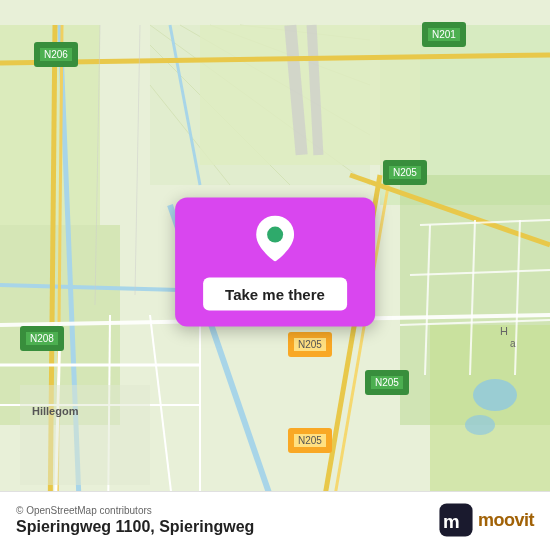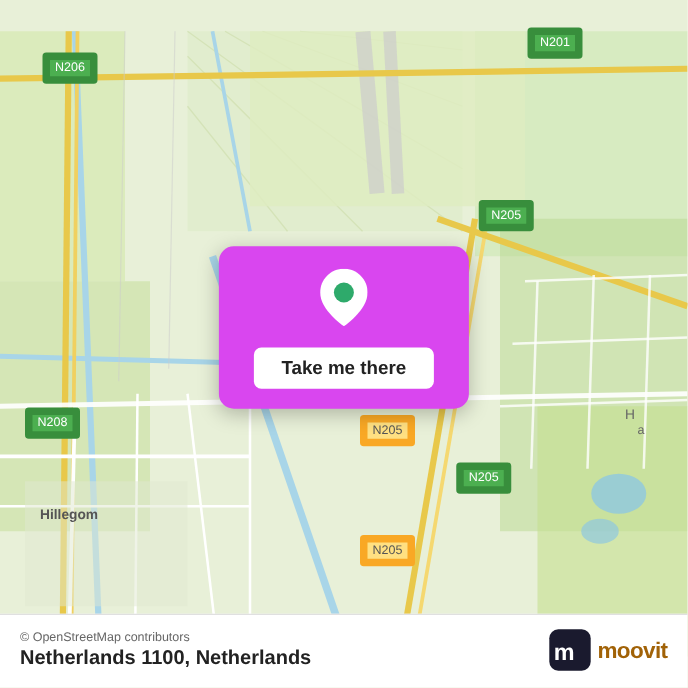--- a/index.html
+++ b/index.html
@@ -224,21 +224,21 @@
       </svg>
     </div>
     <button id="take-me-there-btn">Take me there</button>
   </div>
 
 </div>
 
 <div id="bottom-bar">
   <div id="bottom-bar-left">
     <span id="copyright-text">© OpenStreetMap contributors</span>
-    <span id="address-text">Netherlands 1100, Netherlands</span>
+    <span id="address-text">Spieringweg 1100, Spieringweg</span>
   </div>
   <div id="moovit-logo">
     <svg id="moovit-icon" viewBox="0 0 50 50" xmlns="http://www.w3.org/2000/svg">
 
       <rect x="2" y="2" width="46" height="46" rx="10" fill="#1a1a2e"></rect>
       <text x="7" y="36" font-size="26" font-family="Arial" font-weight="bold" fill="#ffffff">m</text>
     </svg>
     <span style="font-size:18px;font-weight:bold;color:#a16207;letter-spacing:-0.5px;">moovit</span>
   </div>
 </div>

